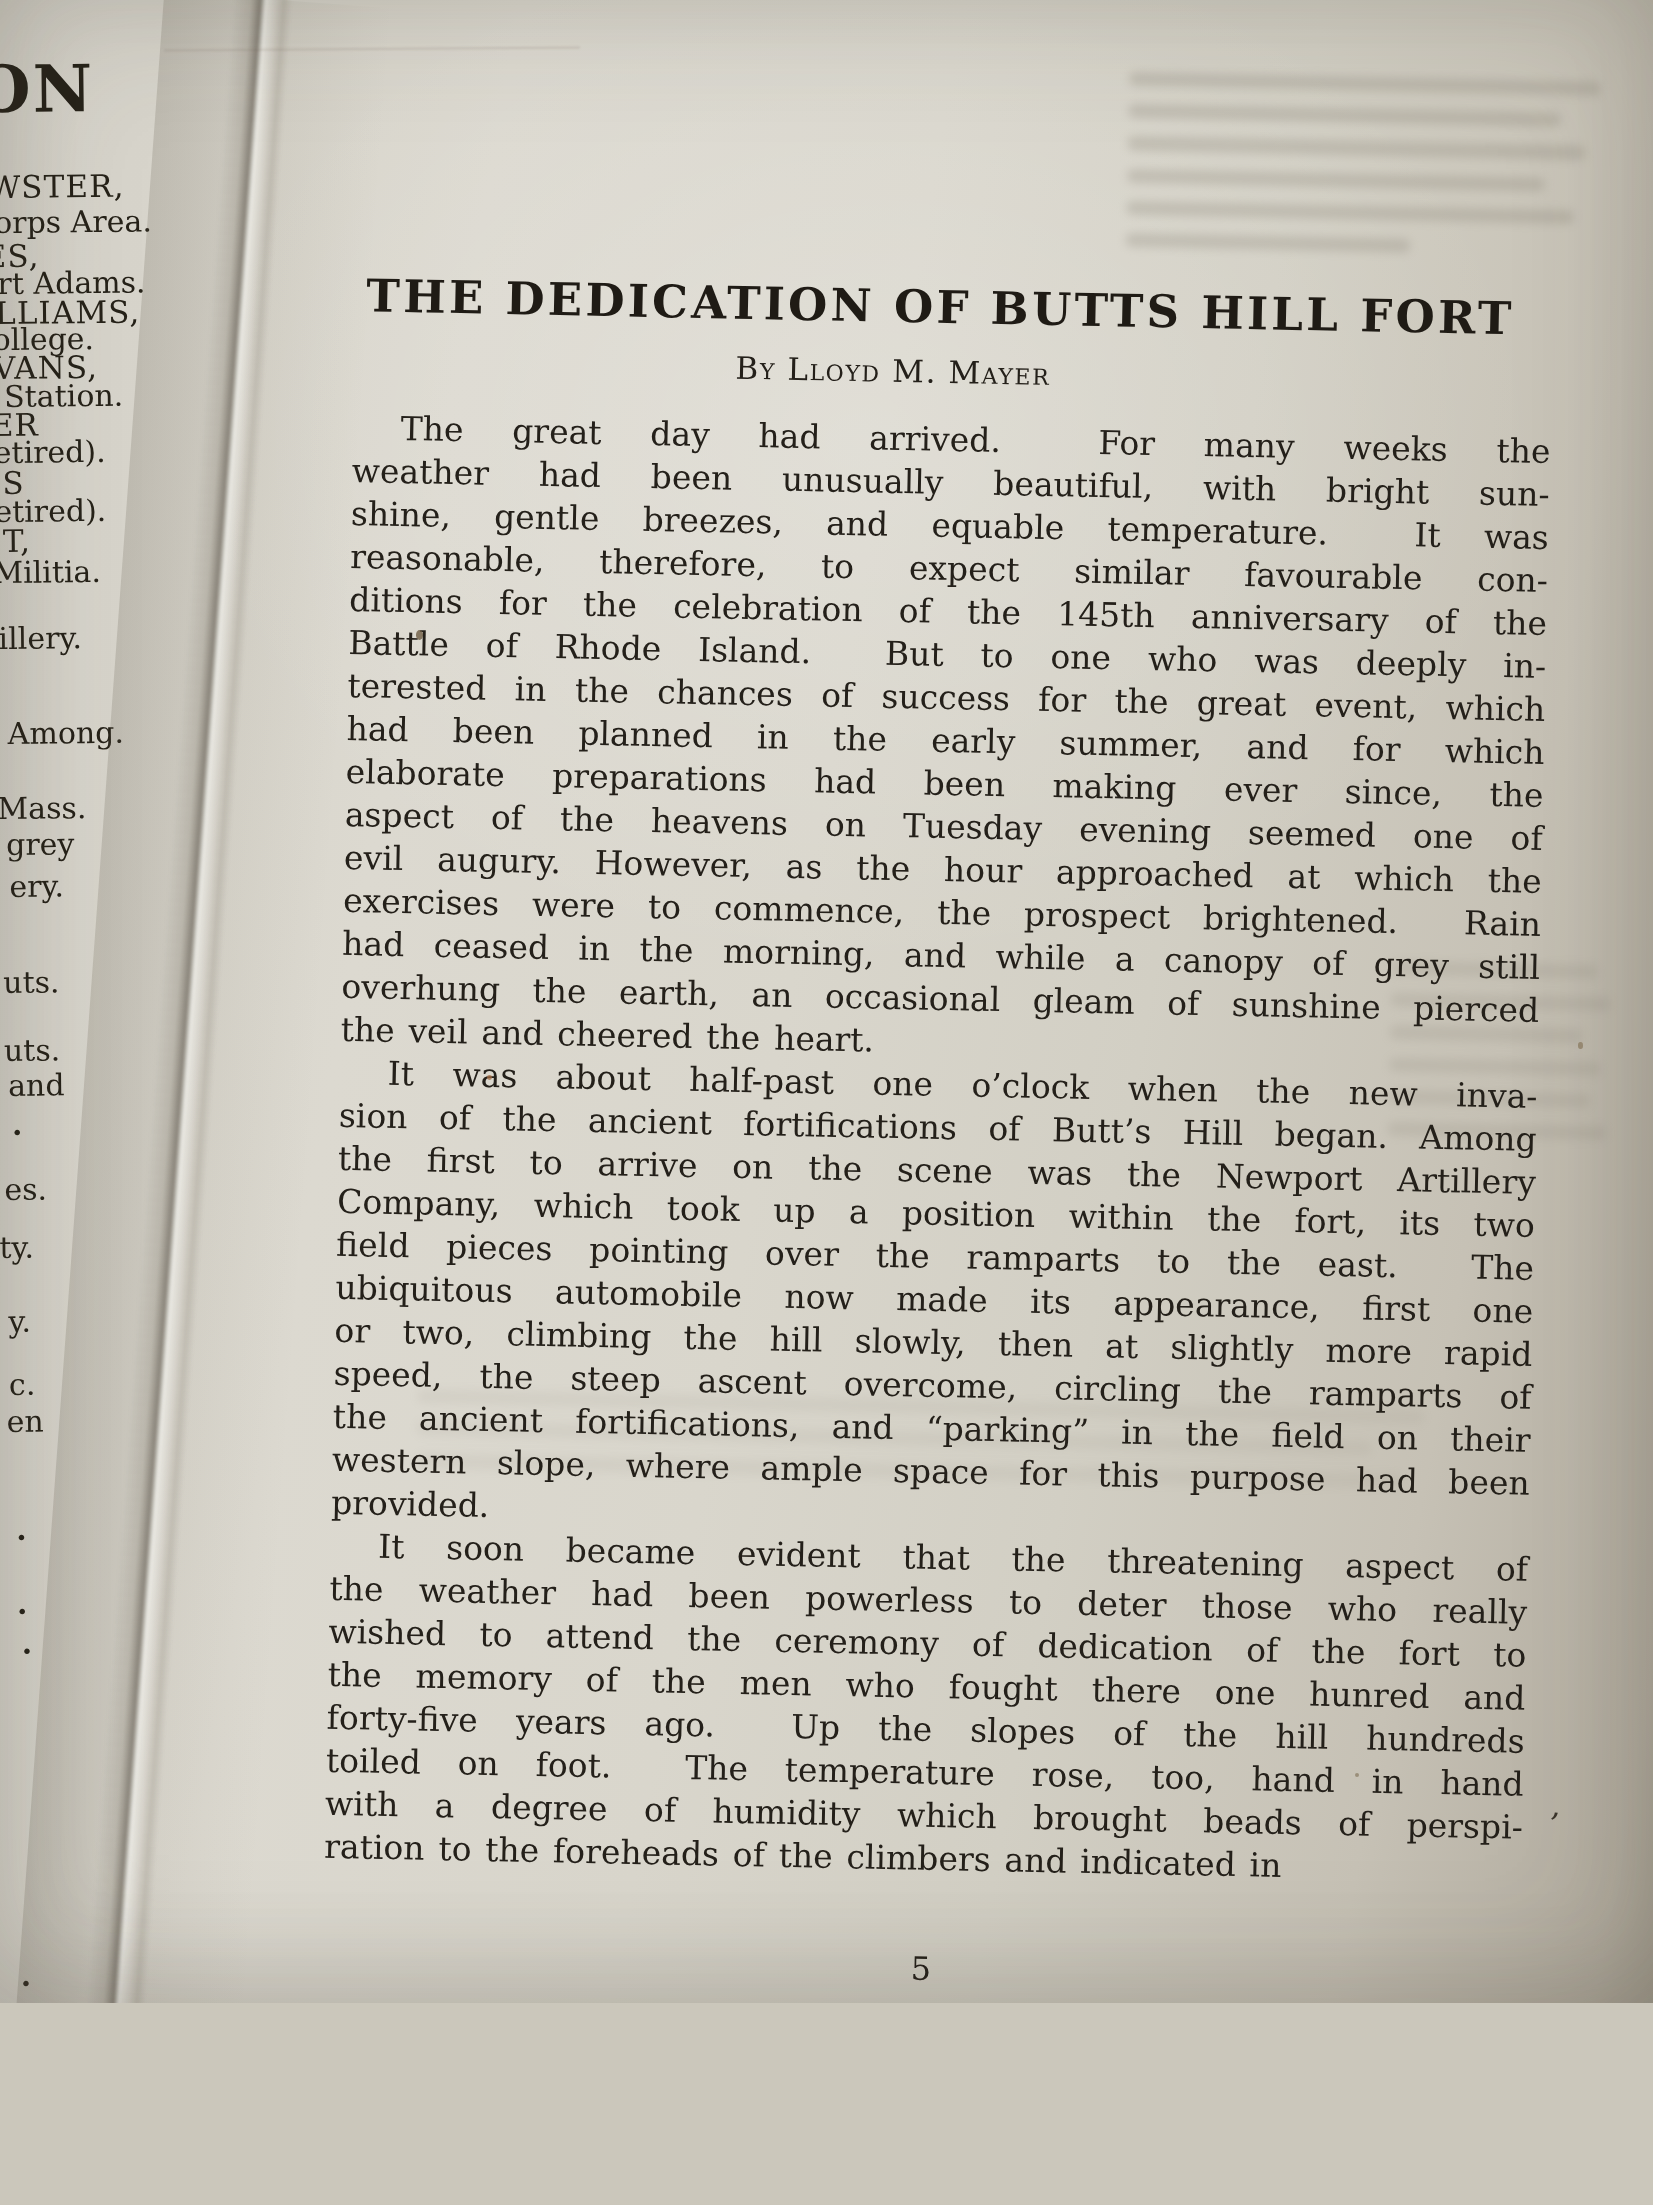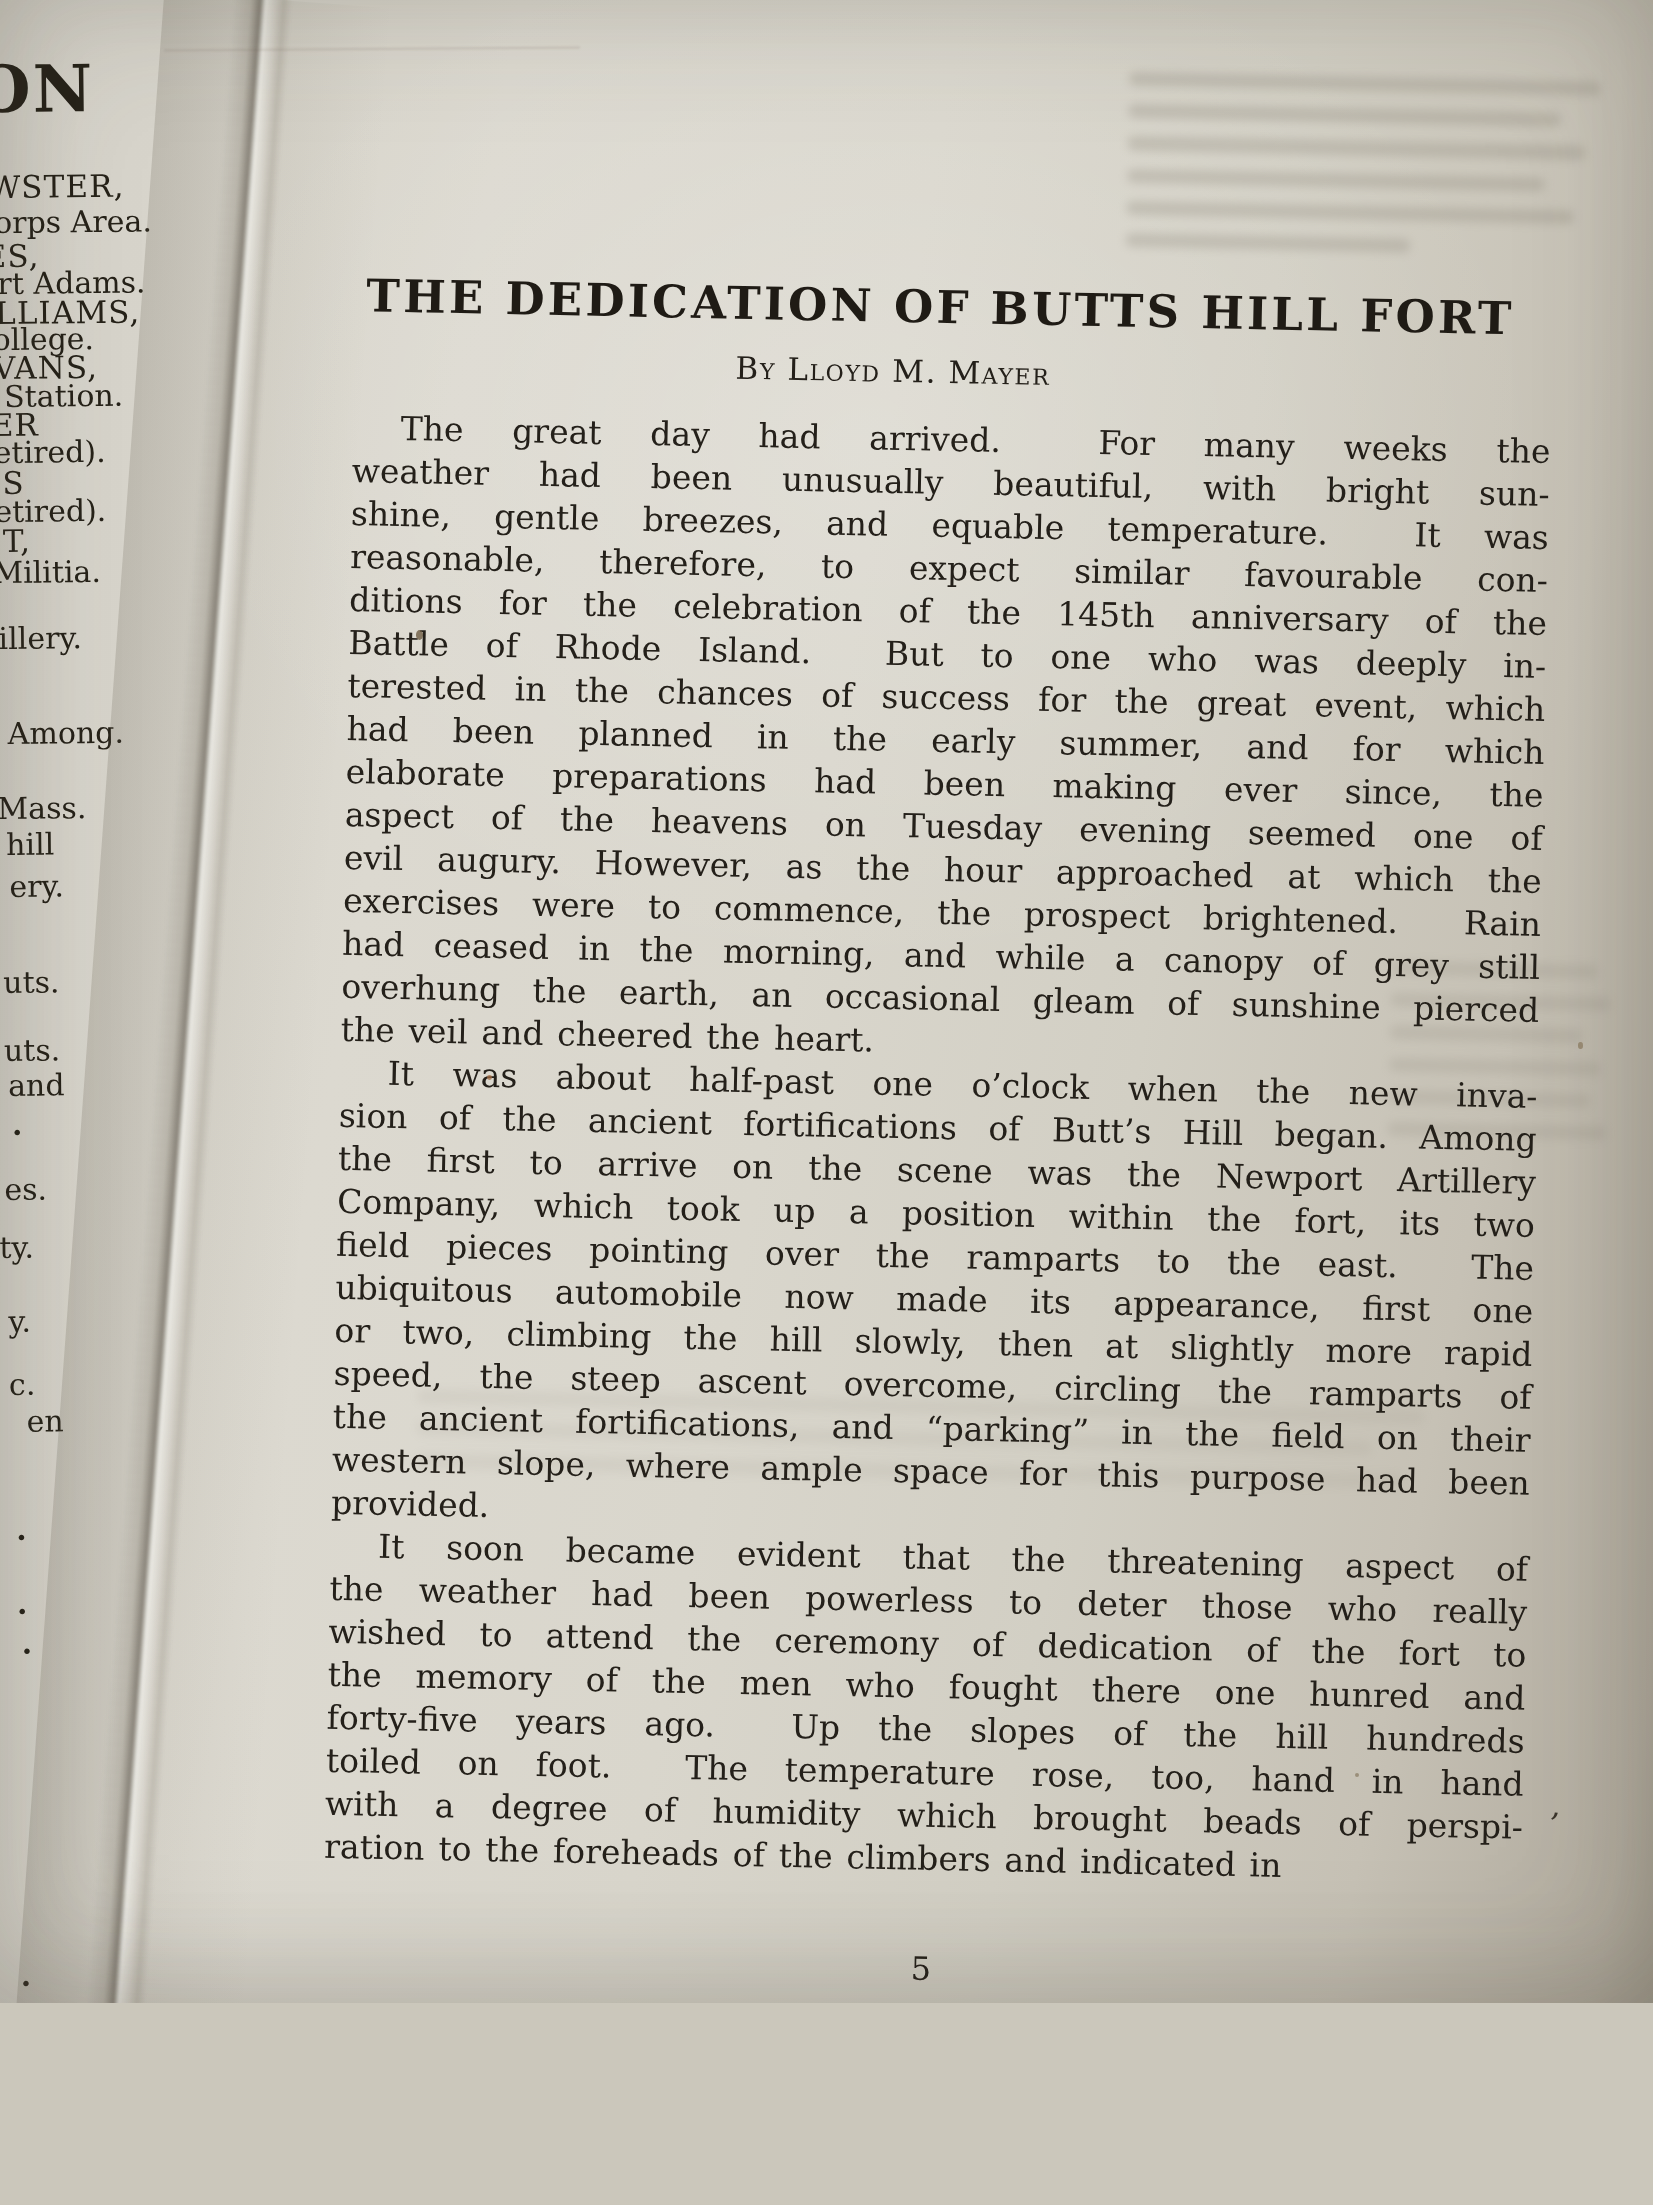--- a/index.html
+++ b/index.html
@@ -113,31 +113,31 @@
       <div class="fragment mixed" style="top: 382px; left: 0px;">Station.</div>
       <div class="fragment caps" style="top: 410px; left: -13.7px;">ER</div>
       <div class="fragment mixed" style="top: 438px; left: -11px;">etired).</div>
       <div class="fragment caps" style="top: 468px; left: -2.7px;">S</div>
       <div class="fragment mixed" style="top: 497px; left: -11px;">etired).</div>
       <div class="fragment caps" style="top: 526px; left: -2.7px;">T,</div>
       <div class="fragment mixed" style="top: 558px; left: -13.7px;">Militia.</div>
       <div class="fragment mixed" style="top: 624px; left: -8.2px;">illery.</div>
       <div class="fragment mixed" style="top: 719px; left: 0px;">Among.</div>
       <div class="fragment mixed" style="top: 794px; left: -11px;">Mass.</div>
-      <div class="fragment mixed" style="top: 830px; left: -2.7px;">hill</div>
+      <div class="fragment mixed" style="top: 830px; left: -2.7px;">grey</div>
       <div class="fragment mixed" style="top: 872px; left: 0px;">ery.</div>
       <div class="fragment mixed" style="top: 968px; left: -7.1px;">uts.</div>
       <div class="fragment mixed" style="top: 1036px; left: -7.1px;">uts.</div>
       <div class="fragment mixed" style="top: 1071px; left: -3.3px;">and</div>
       <div class="fragment dot" style="top: 1110px; left: 0px;">.</div>
       <div class="fragment mixed" style="top: 1175px; left: -8.2px;">es.</div>
       <div class="fragment mixed" style="top: 1233px; left: -13.7px;">ty.</div>
       <div class="fragment mixed" style="top: 1307px; left: -5.5px;">y.</div>
       <div class="fragment mixed" style="top: 1370px; left: -5.5px;">c.</div>
-      <div class="fragment mixed" style="top: 1407px; left: -8.2px; margin-left: 20px;">en</div>
+      <div class="fragment mixed" style="top: 1407px; left: -8.2px;">en</div>
       <div class="fragment dot" style="top: 1515px; left: 0px;">.</div>
       <div class="fragment dot" style="top: 1589px; left: 0px;">.</div>
       <div class="fragment dot" style="top: 1629px; left: 4.4px;">.</div>
       <div class="fragment dot" style="top: 1961px; left: 0px;">.</div>
     </div>
 
   <div id="gutter-shadow"></div>
   <div id="crease"></div>
   <div id="top-crease-hint"></div>
 

